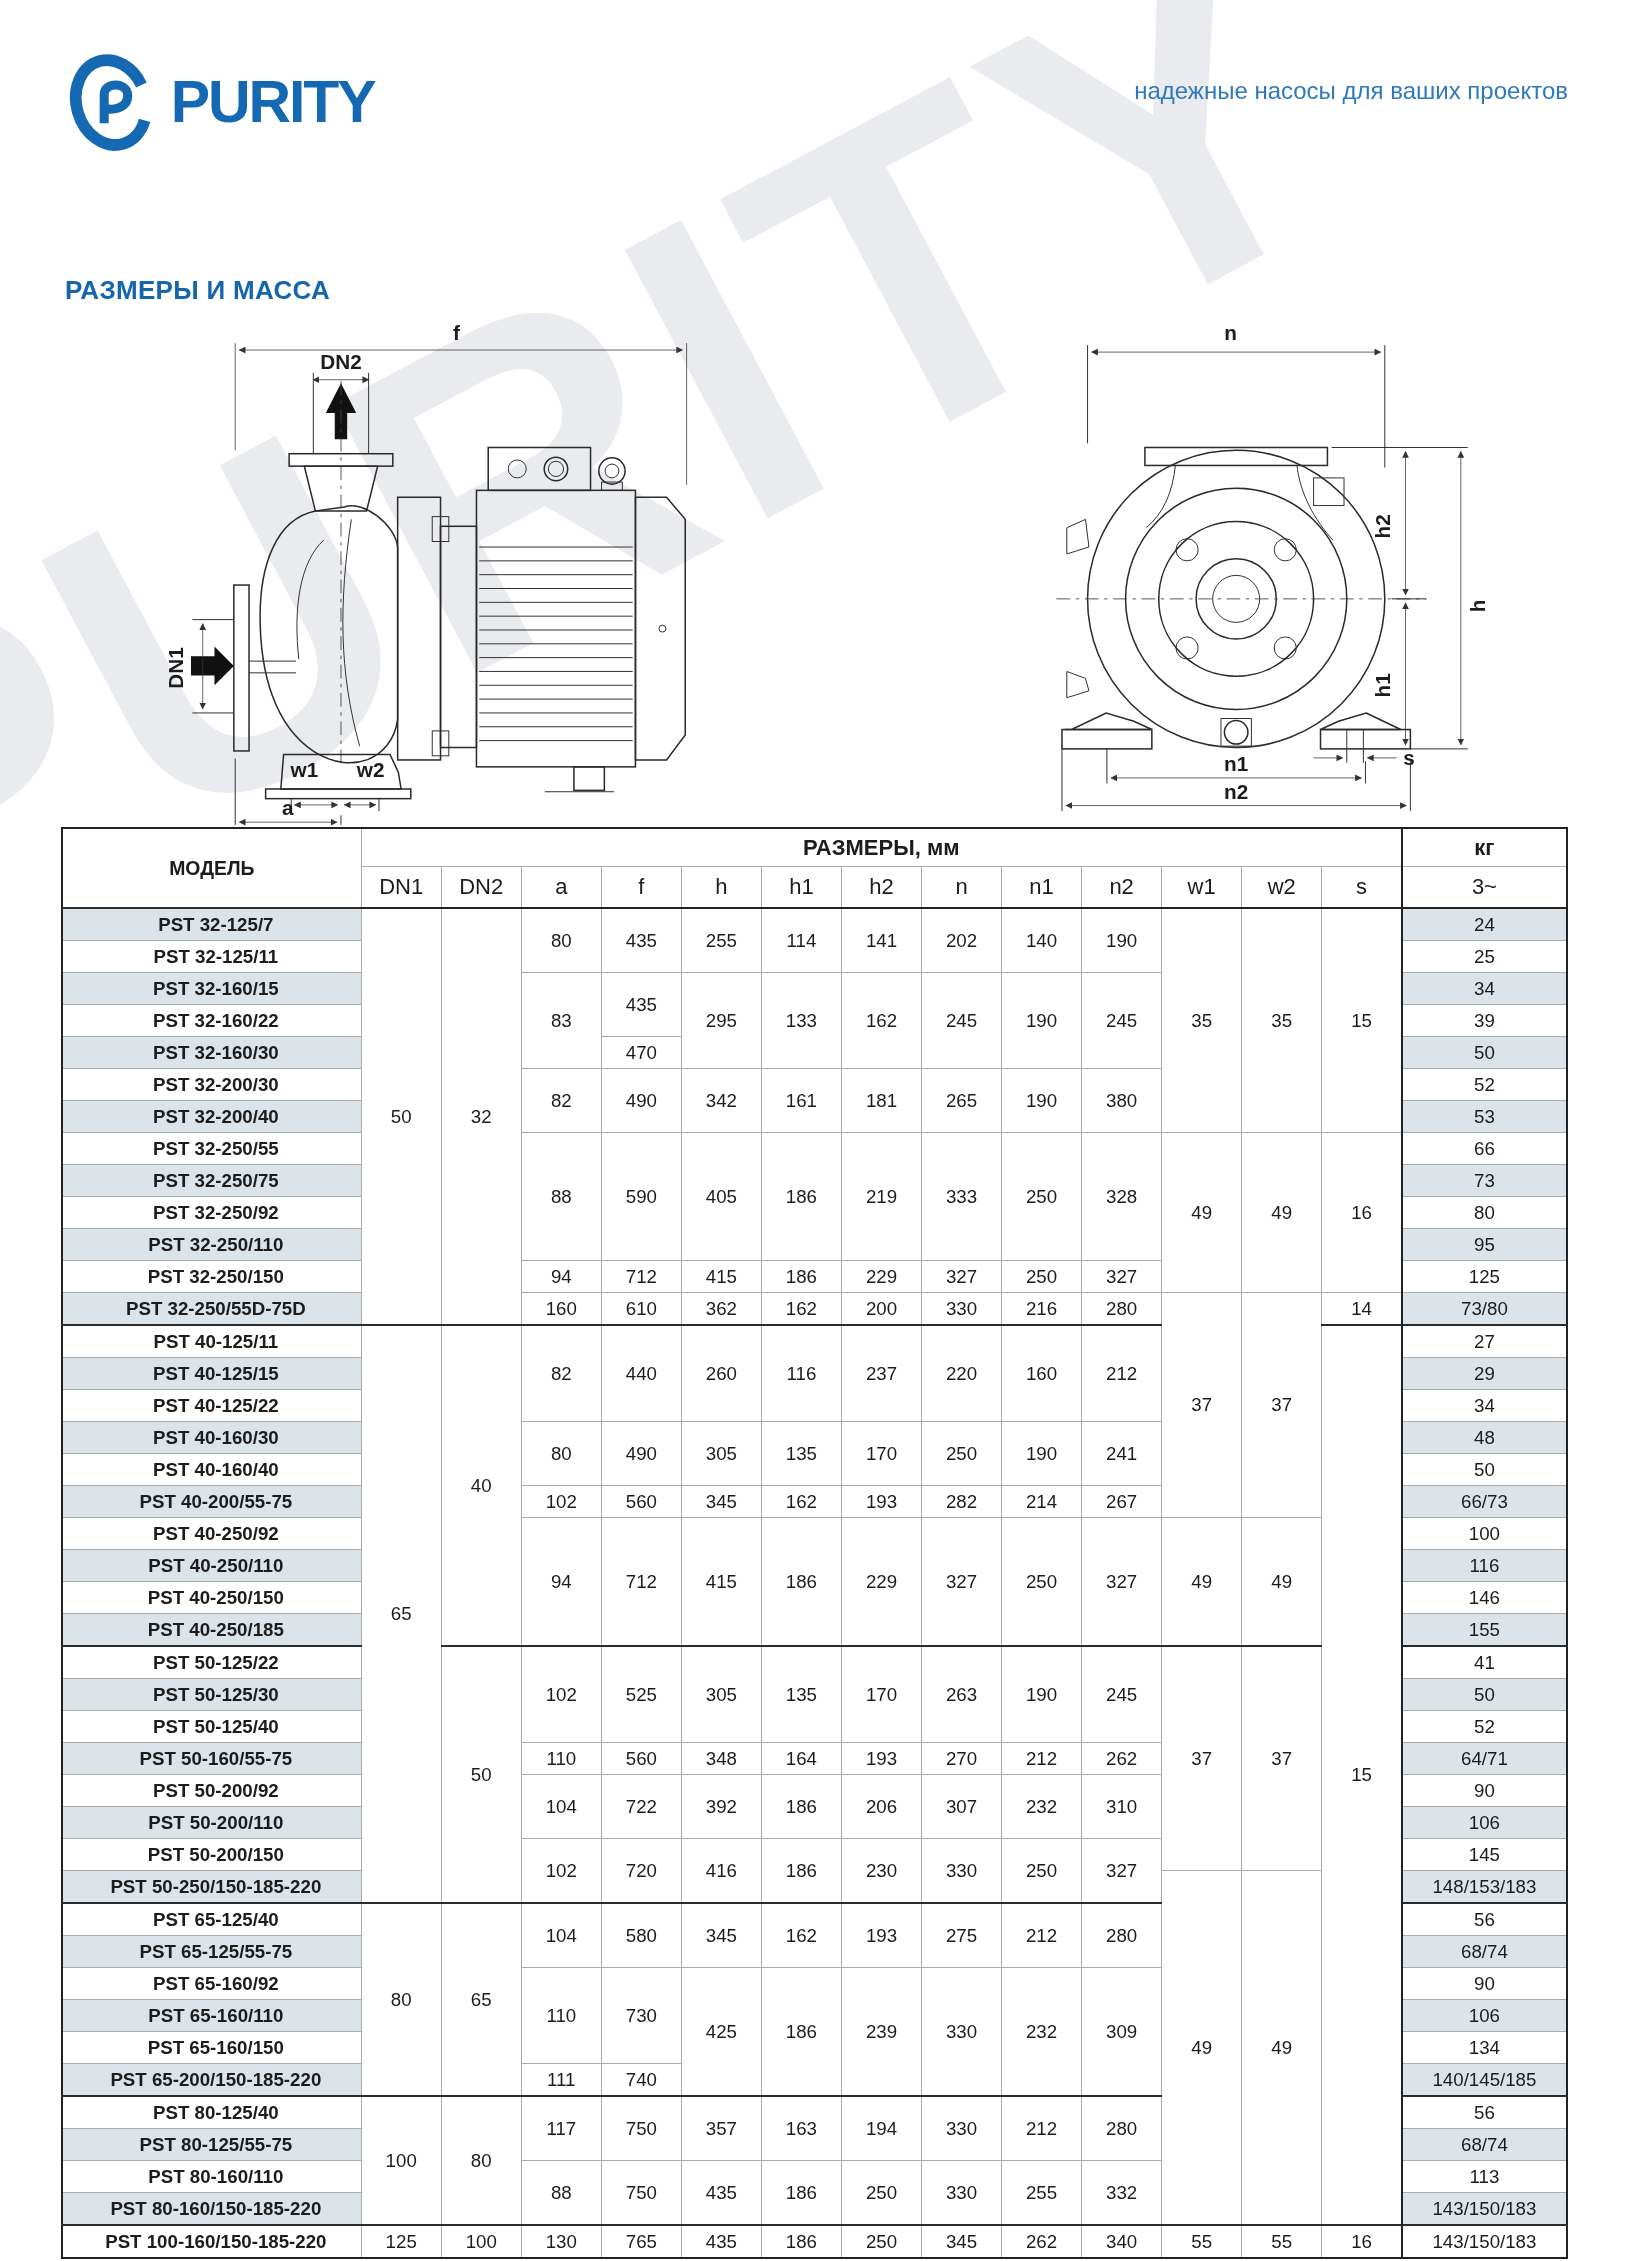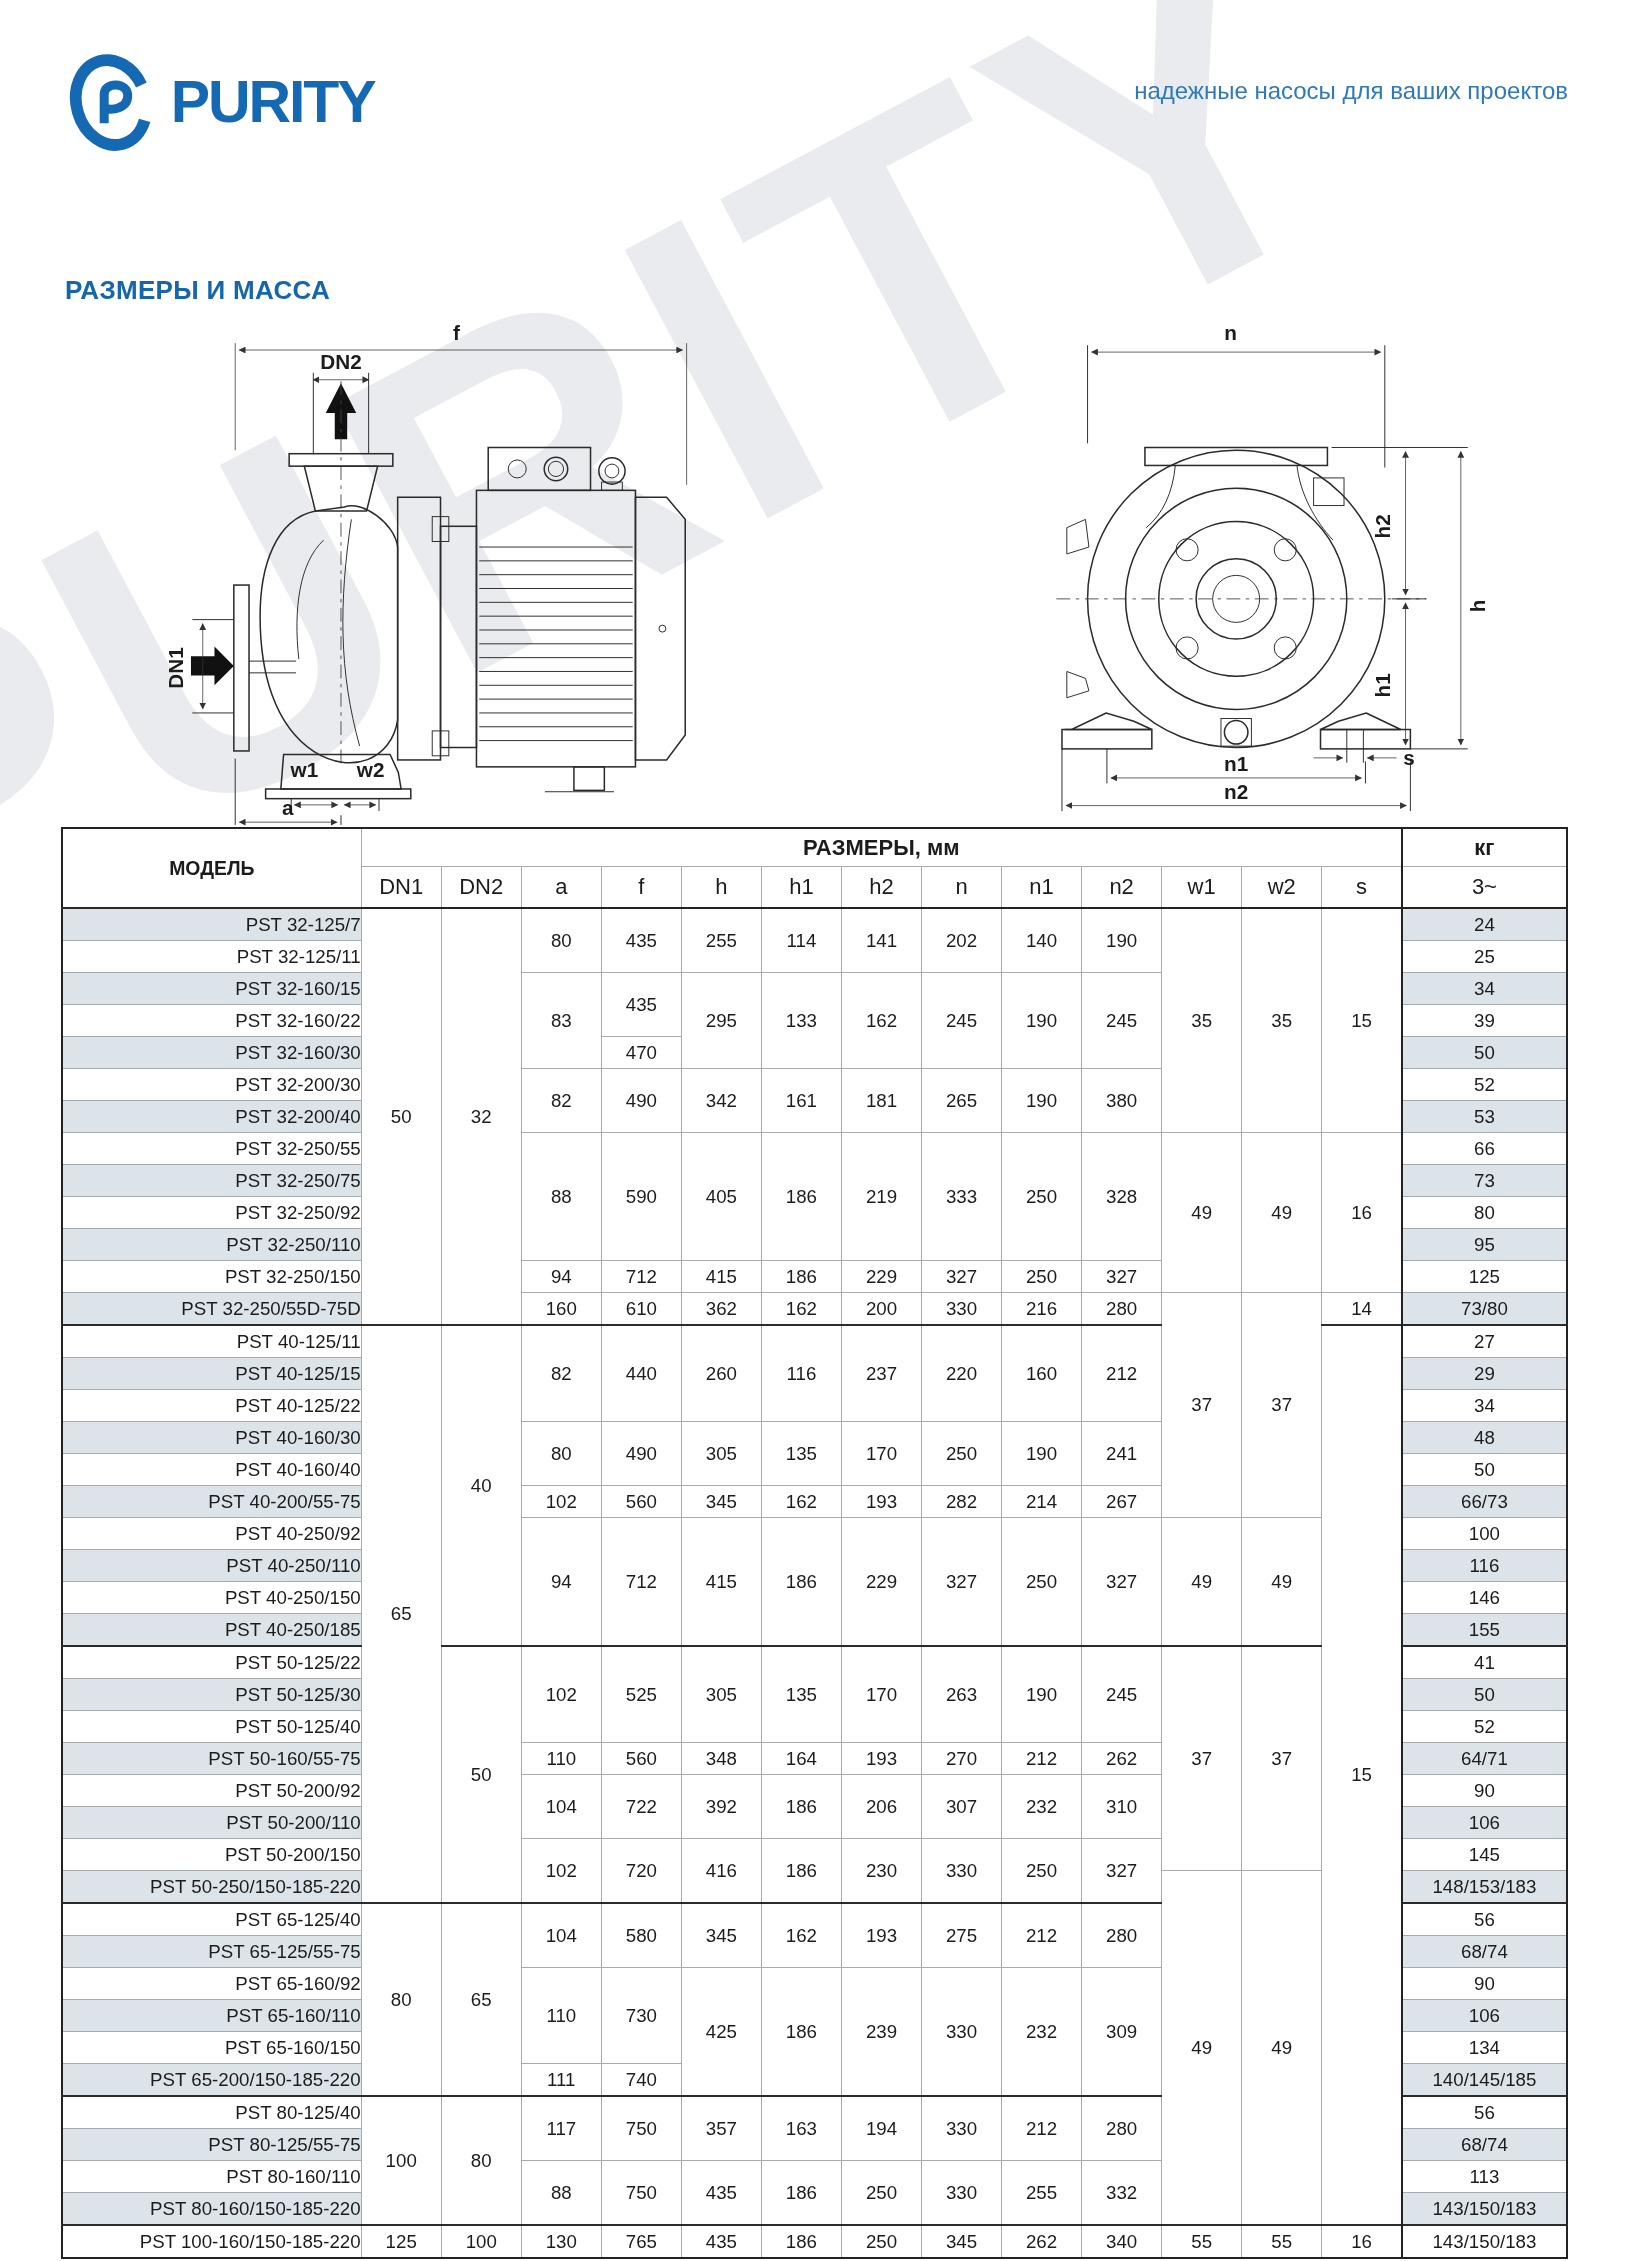--- a/index.html
+++ b/index.html
@@ -26,21 +26,21 @@
   table{border-collapse:collapse;table-layout:fixed;width:1507px;border:2.1px solid #222}
   th,td{border:1px solid #a6abaf;text-align:center;padding:0;overflow:hidden;white-space:nowrap}
   thead th{font-size:22px;font-weight:700;background:transparent}
   thead tr:first-child th{height:37px}
   thead tr:last-child th{height:40px;border-bottom:2.1px solid #222}
   th.model-h{font-size:19.4px}
   th.dim-h{font-weight:400}
   .kgb{border-left:2.1px solid #222}
   th.kg-sub{font-weight:400}
   tbody td{height:31px;font-size:18.7px}
-  td.model{text-align:right;padding-left:8px;font-weight:400;font-size:18.7px}
+  td.model{text-align:center;padding-left:8px;font-weight:700;font-size:18.7px}
   td.kg{font-weight:400}
   td.shade{background:#dce3e9}
   td.sec-top{border-top:2.1px solid #2b2b2b}
 </style>
 </head>
 <body>
 
 <div class="watermark">PURITY</div>
 
 <div class="layer logo">

